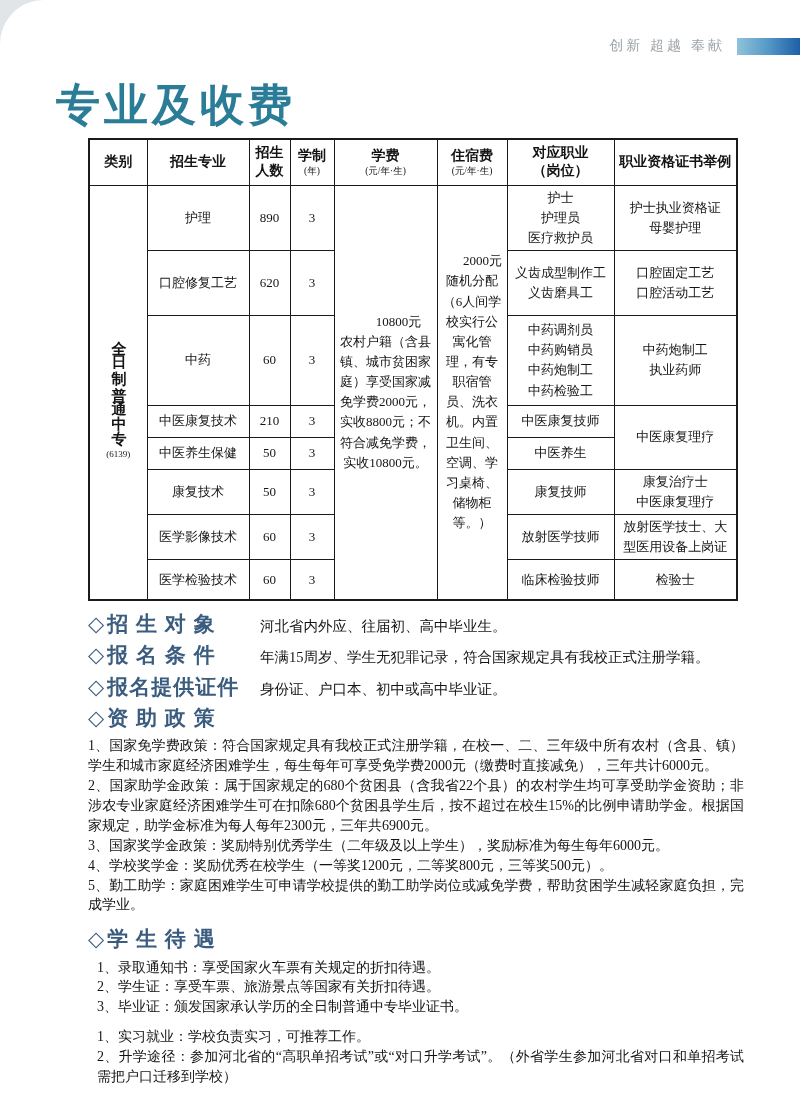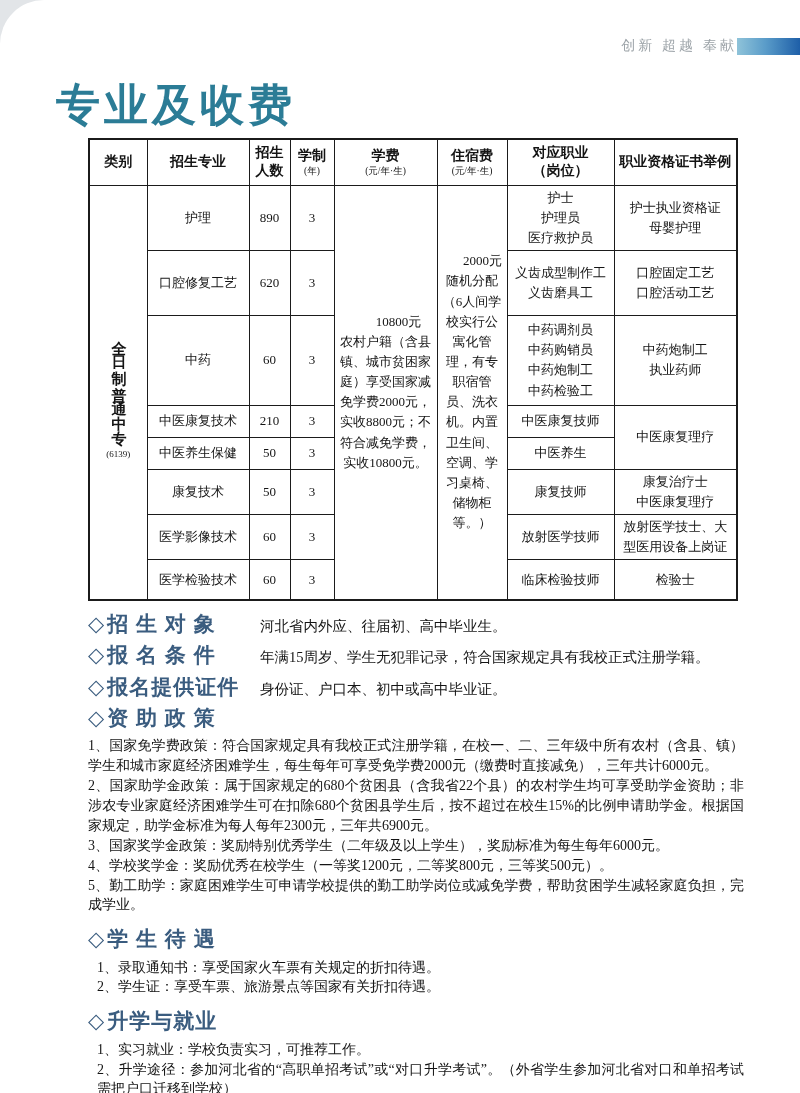--- a/index.html
+++ b/index.html
@@ -1,20 +1,20 @@
 <!DOCTYPE html>
 <html><head>
 <meta charset="utf-8">
 <style>
   * { margin:0; padding:0; box-sizing:border-box; }
   html,body { width:800px; height:1093px; }
   body { background:#e2e5e8; font-family:"Liberation Serif","DejaVu Serif",serif; color:#141414; }
   .page { position:absolute; inset:0; background:#ffffff; border-radius:44px 0 0 0; overflow:hidden; }
 
-  .header { position:absolute; top:37px; right:0; display:flex; align-items:center; }
+  .header { position:absolute; top:37px; right:0; display:flex; align-items:center; gap:12px; }
   .slogan { color:#9ca3a8; font-size:14px; letter-spacing:3px; font-family:"Liberation Sans","DejaVu Sans",sans-serif; }
   .grad-bar { width:63px; height:17px; background:linear-gradient(90deg,#8fc3d9 0%,#5a9cc9 45%,#1e5fa8 100%); }
 
   .title { position:absolute; left:56px; top:76px; font-size:44px; font-weight:bold; color:#2b7c96; letter-spacing:4px; }
 
   table.fees { position:absolute; left:88px; top:138px; border-collapse:collapse; table-layout:fixed; border:2px solid #1b1b1b; }
   .fees th, .fees td { border:1px solid #1b1b1b; text-align:center; vertical-align:middle; font-size:13px; padding:2px 4px; line-height:1.55; }
   .fees th { font-weight:bold; font-size:14px; line-height:1.3; }
   .unit { font-size:9.5px; font-weight:normal; line-height:1.2; }
   .pre { white-space:pre-line; }
@@ -184,25 +184,25 @@
         <p>4、学校奖学金：奖励优秀在校学生（一等奖1200元，二等奖800元，三等奖500元）。</p>
         <p>5、勤工助学：家庭困难学生可申请学校提供的勤工助学岗位或减免学费，帮助贫困学生减轻家庭负担，完成学业。</p>
       </div>
     </div>
 
     <div class="sec-block">
       <div class="sec-head"><span class="diamond">◇</span><span>学 生 待 遇</span></div>
       <div class="sec-items indented">
         <p>1、录取通知书：享受国家火车票有关规定的折扣待遇。</p>
         <p>2、学生证：享受车票、旅游景点等国家有关折扣待遇。</p>
+        <p>3、毕业证：颁发国家承认学历的全日制普通中专毕业证书。</p>
       </div>
     </div>
 
     <div class="sec-block">
-      <div class="sec-head"><span class="diamond">◇</span><span>升学与就业</span></div>
       <div class="sec-items indented">
         <p>1、实习就业：学校负责实习，可推荐工作。</p>
         <p>2、升学途径：参加河北省的“高职单招考试”或“对口升学考试”。（外省学生参加河北省对口和单招考试需把户口迁移到学校）</p>
       </div>
     </div>
 
   </div>
 </div>
 
 </body></html>

